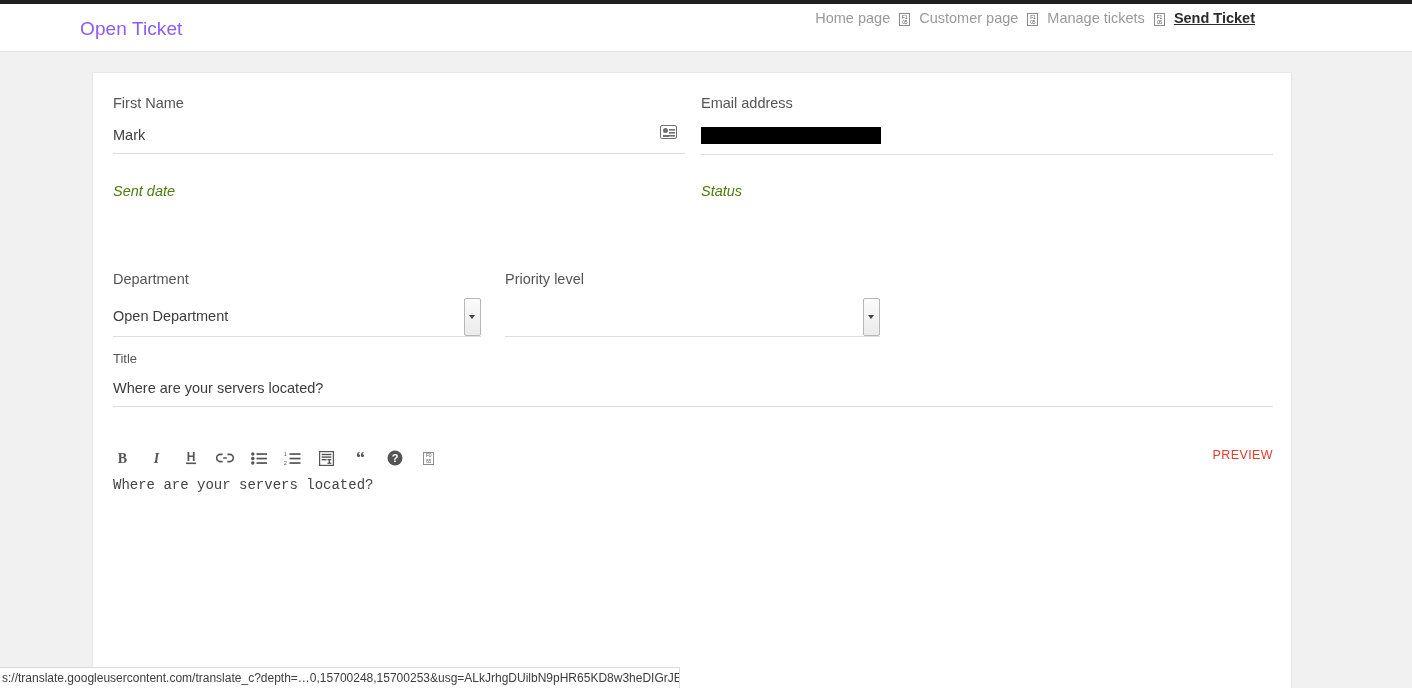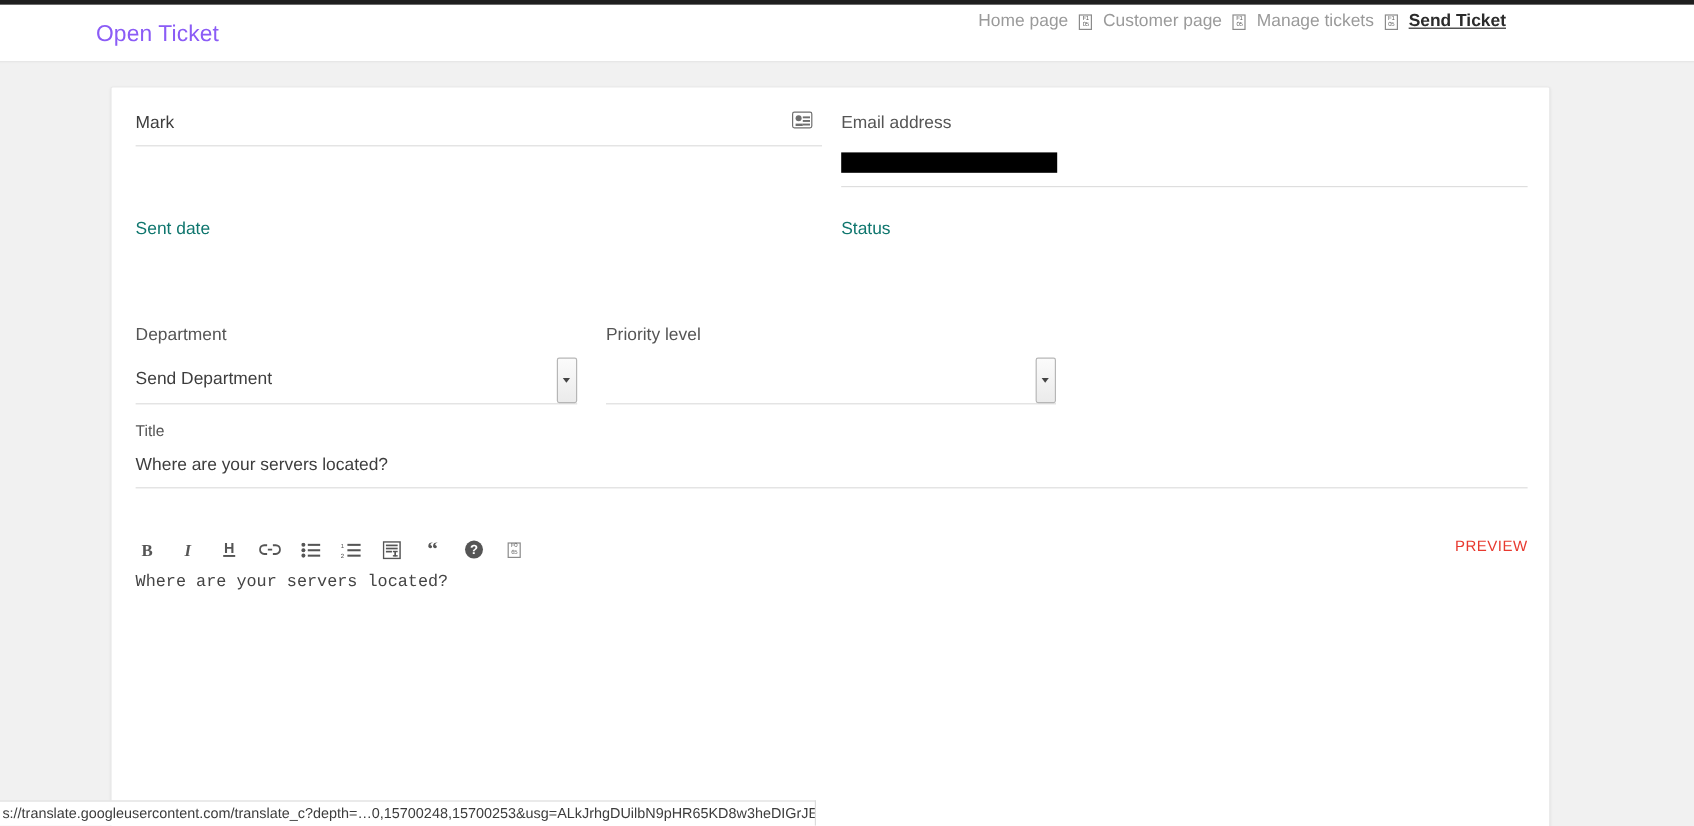--- a/index.html
+++ b/index.html
@@ -113,21 +113,21 @@
   }
   .col.left  { left: 0; }
   .col.right { left: 588px; }
 
   .field-label {
     font-size: 14.5px;
     color: #555555;
     margin-bottom: 16px;
     white-space: nowrap;
   }
-  .field-label.muted { color: #0f766e; }
+  .field-label.muted { color: #4d7c0f; font-style: italic; }
 
   .field-value {
     font-size: 14.5px;
     color: #3d3d3d;
     padding-bottom: 10px;
     border-bottom: 1px solid #dedede;
     min-height: 26px;
     white-space: nowrap;
   }
   .field-value.muted {
@@ -287,20 +287,21 @@
       <span class="nav-sep"><span class="tofu"><i class="hi">F1</i><i class="lo">05</i></span></span>
       <span class="nav-link current">Send Ticket</span>
     </div>
 </div>
 
 <div class="page">
   <div class="card">
 
     <div class="row" style="top:22px;">
       <div class="col left">
+        <div class="field-label">First Name</div>
         <div class="field-value" style="position:relative;">
           <span>Mark</span>
           <span class="autofill-icon">
               <span class="autofill-lines"></span>
             </span>
         </div>
       </div>
       <div class="col right">
         <div class="field-label">Email address</div>
         <div class="field-value">
@@ -315,21 +316,21 @@
       </div>
       <div class="col right">
         <div class="field-label muted">Status</div>
       </div>
     </div>
 
     <div class="row" style="top:198px;">
       <div class="col left" style="width:368px;">
         <div class="field-label">Department</div>
         <div class="select-wrap">
-          <div class="select-text">Send Department</div>
+          <div class="select-text">Open Department</div>
           <div class="select-btn"></div>
         </div>
       </div>
       <div class="col" style="left:392px;width:375px;">
         <div class="field-label">Priority level</div>
         <div class="select-wrap">
           <div class="select-btn"></div>
         </div>
       </div>
     </div>

